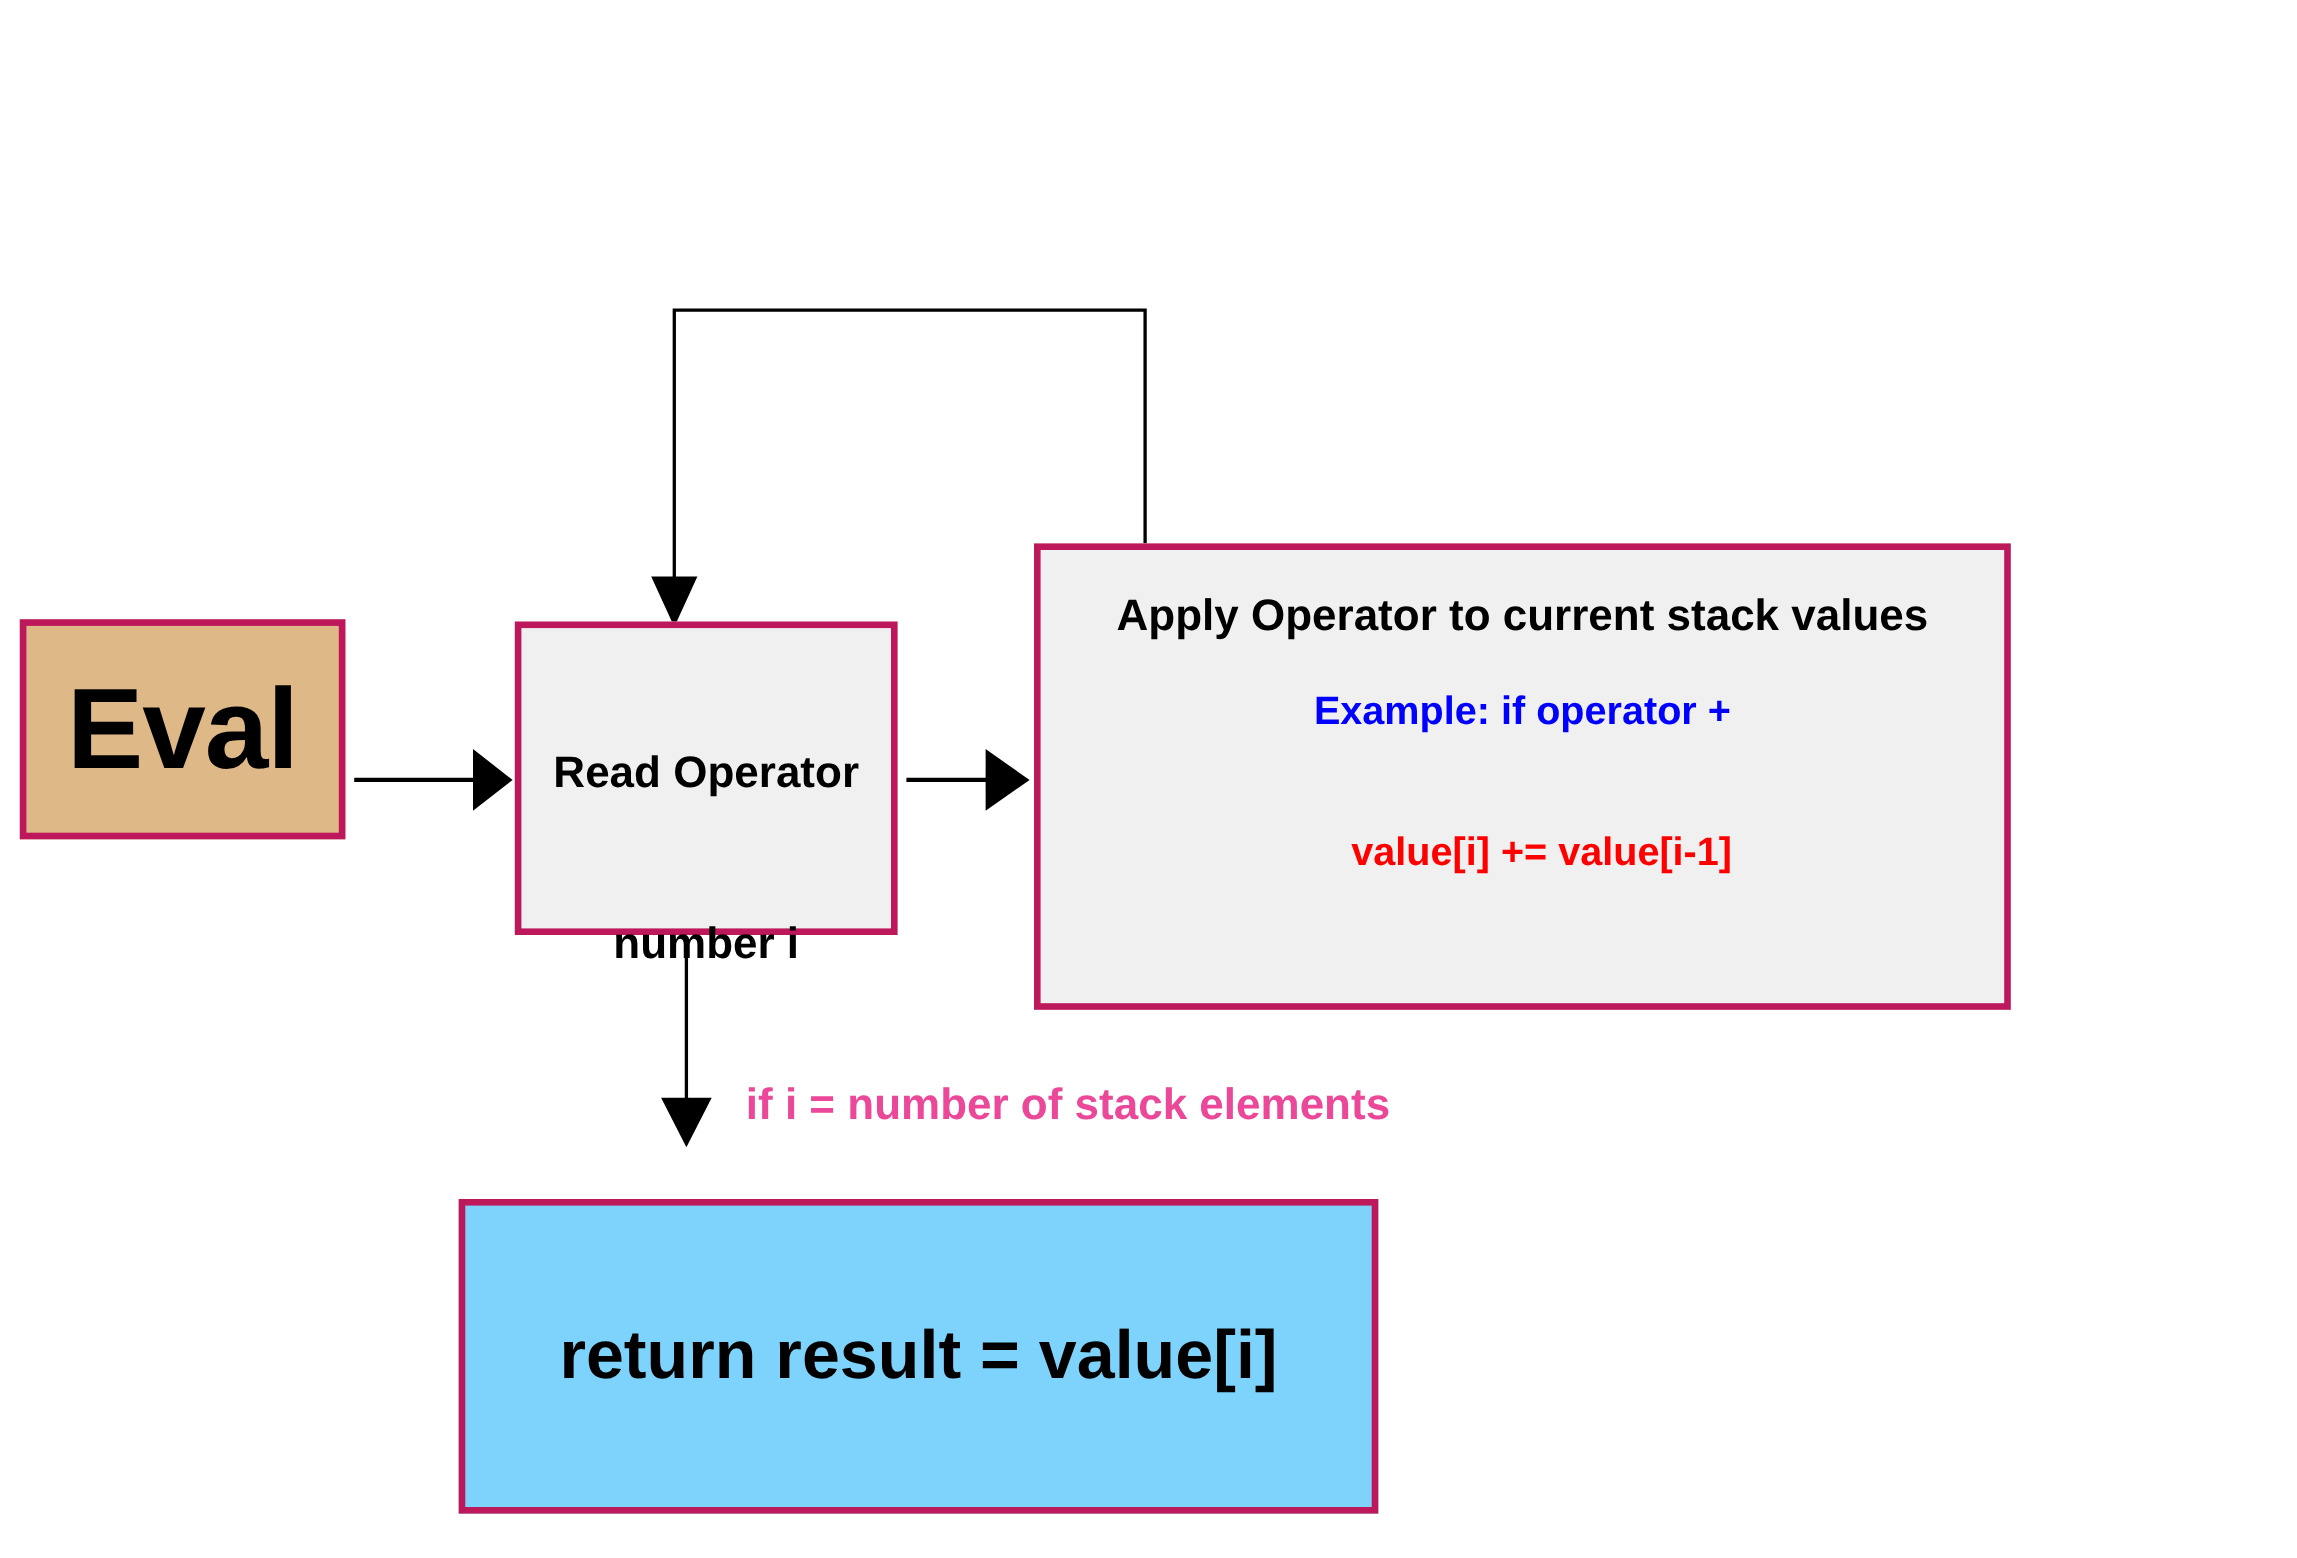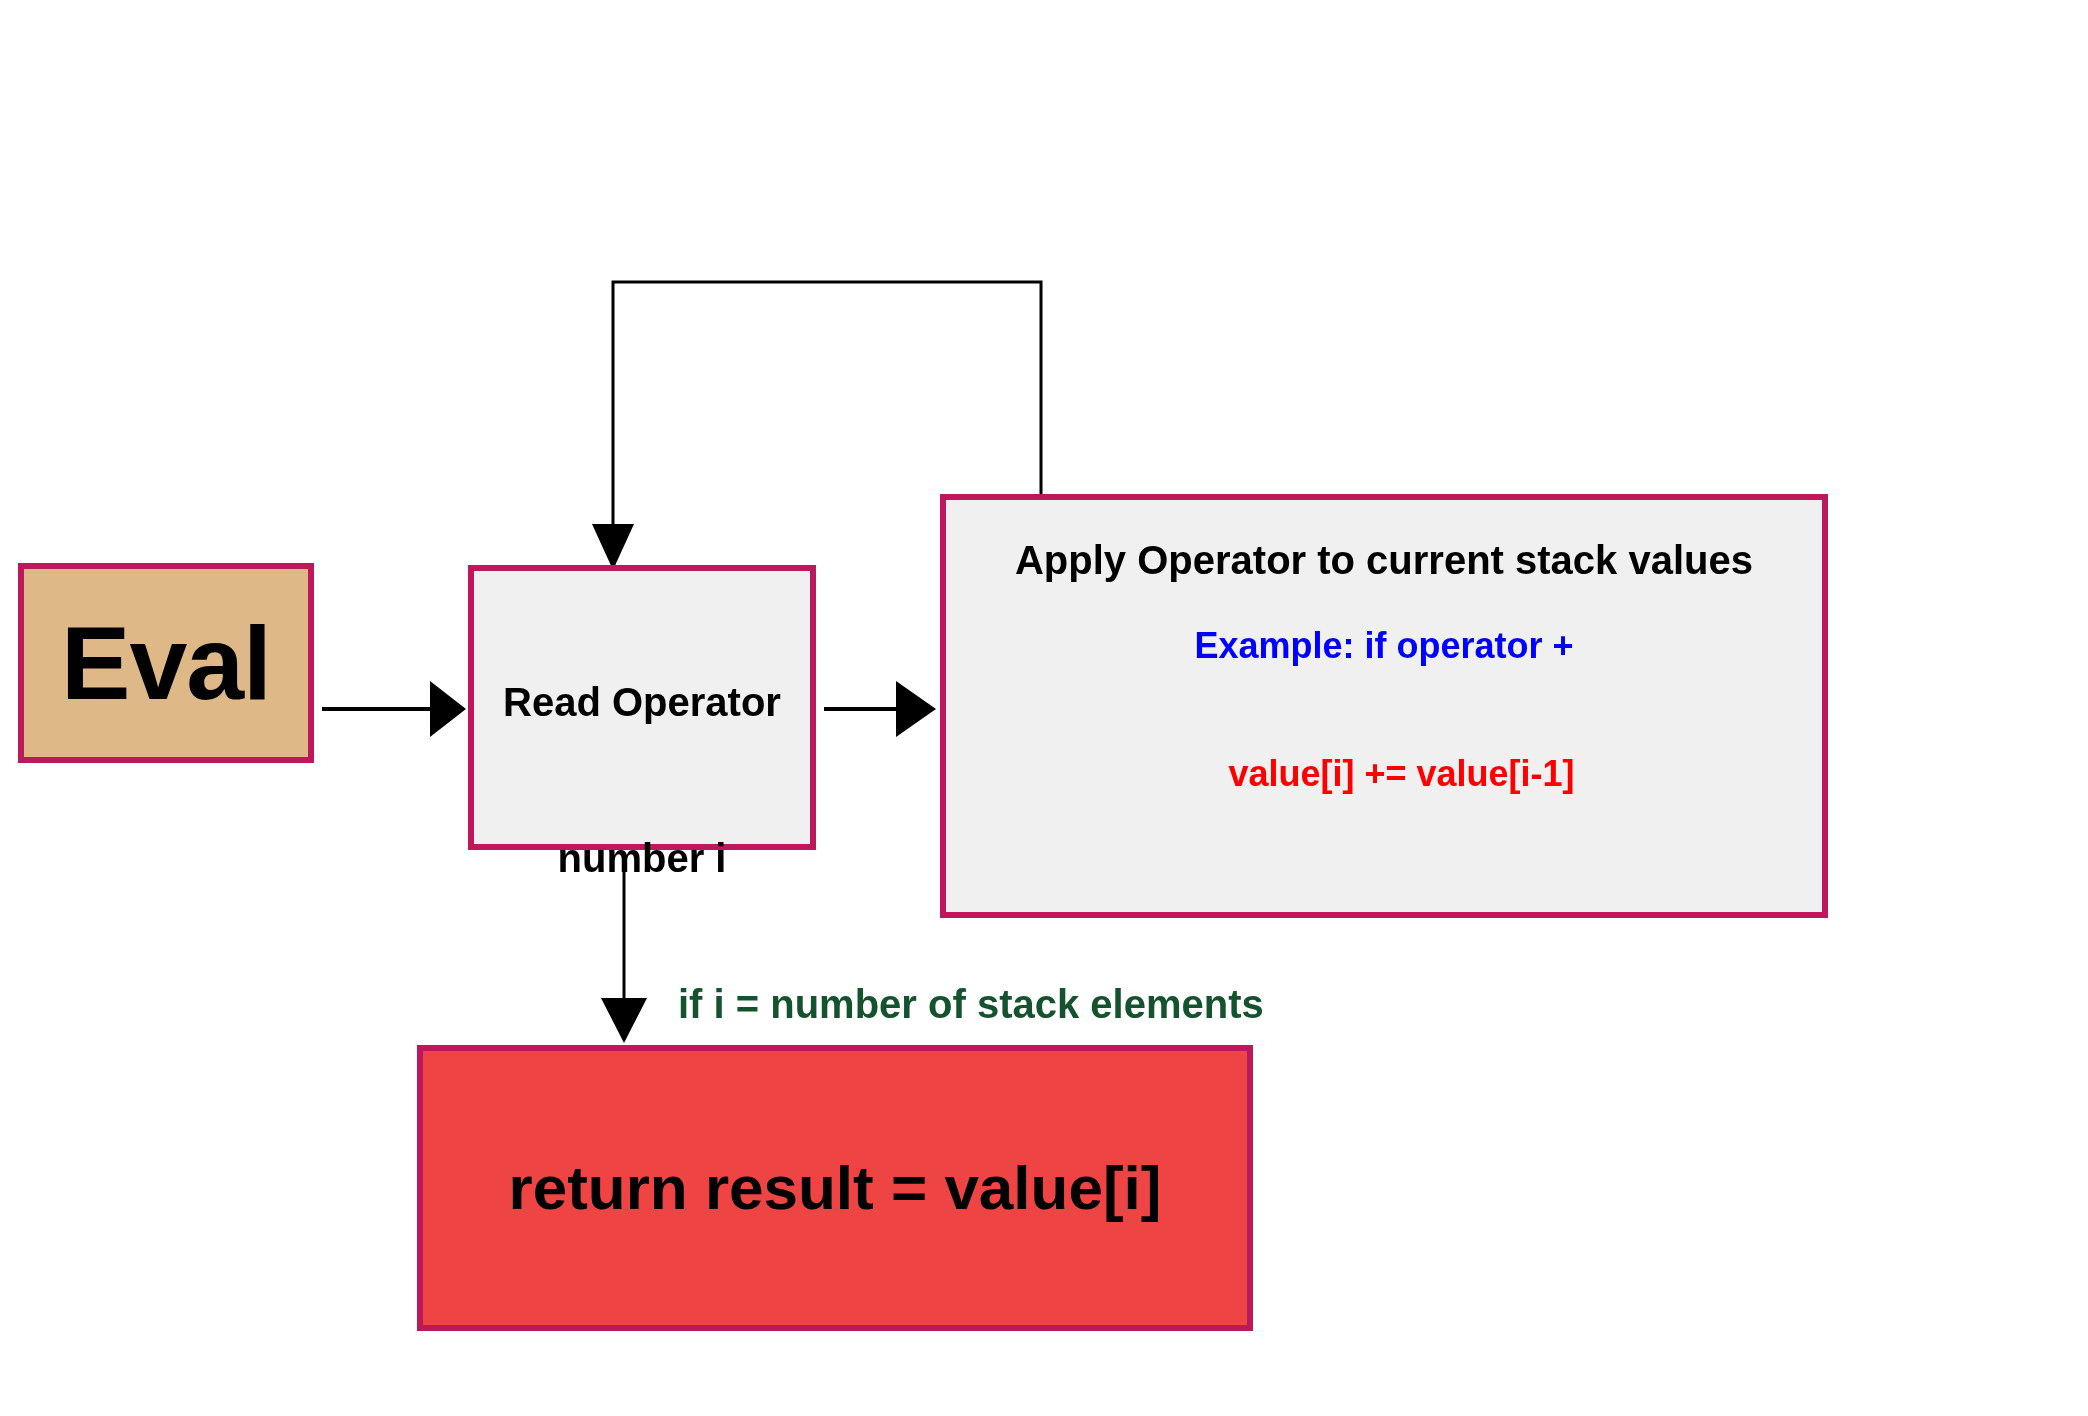--- a/index.html
+++ b/index.html
@@ -111,40 +111,40 @@
     font-weight: bold;
     color: #ff0000;
     margin-top: 88px;
     line-height: 1.1;
     margin-left: 35px;
   }
 
   
   #node-return {
     left: 417px;
-    top: 1045px;
+    top: 1090px;
     width: 836px;
     height: 286px;
-    background: #ef4444;
+    background: #7dd3fc;
   }
   #node-return .return-label {
     font-size: 62px;
     font-weight: bold;
     color: #000000;
     line-height: 1.1;
   }
 
   
   #label-condition {
     position: absolute;
     left: 678px;
     top: 982px;
     font-size: 40px;
     font-weight: bold;
-    color: #14532d;
+    color: #ec4899;
     white-space: nowrap;
   }
 
   
   #edges {
     position: absolute;
     left: 0;
     top: 0;
     width: 2088px;
     height: 1416px;

